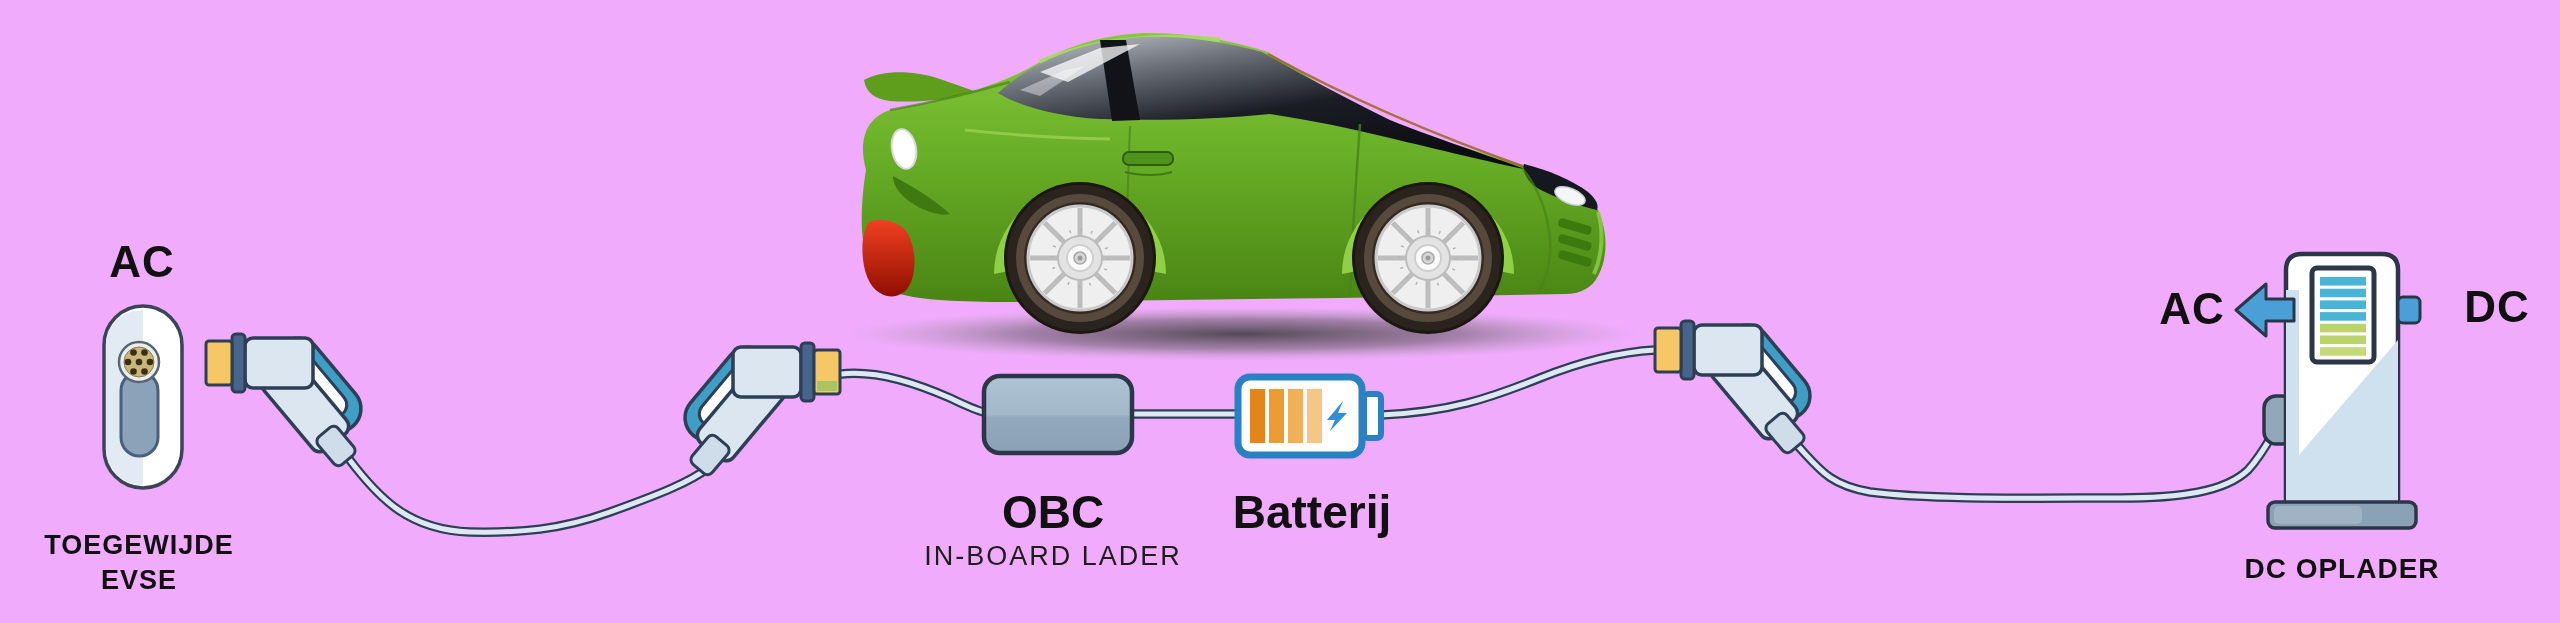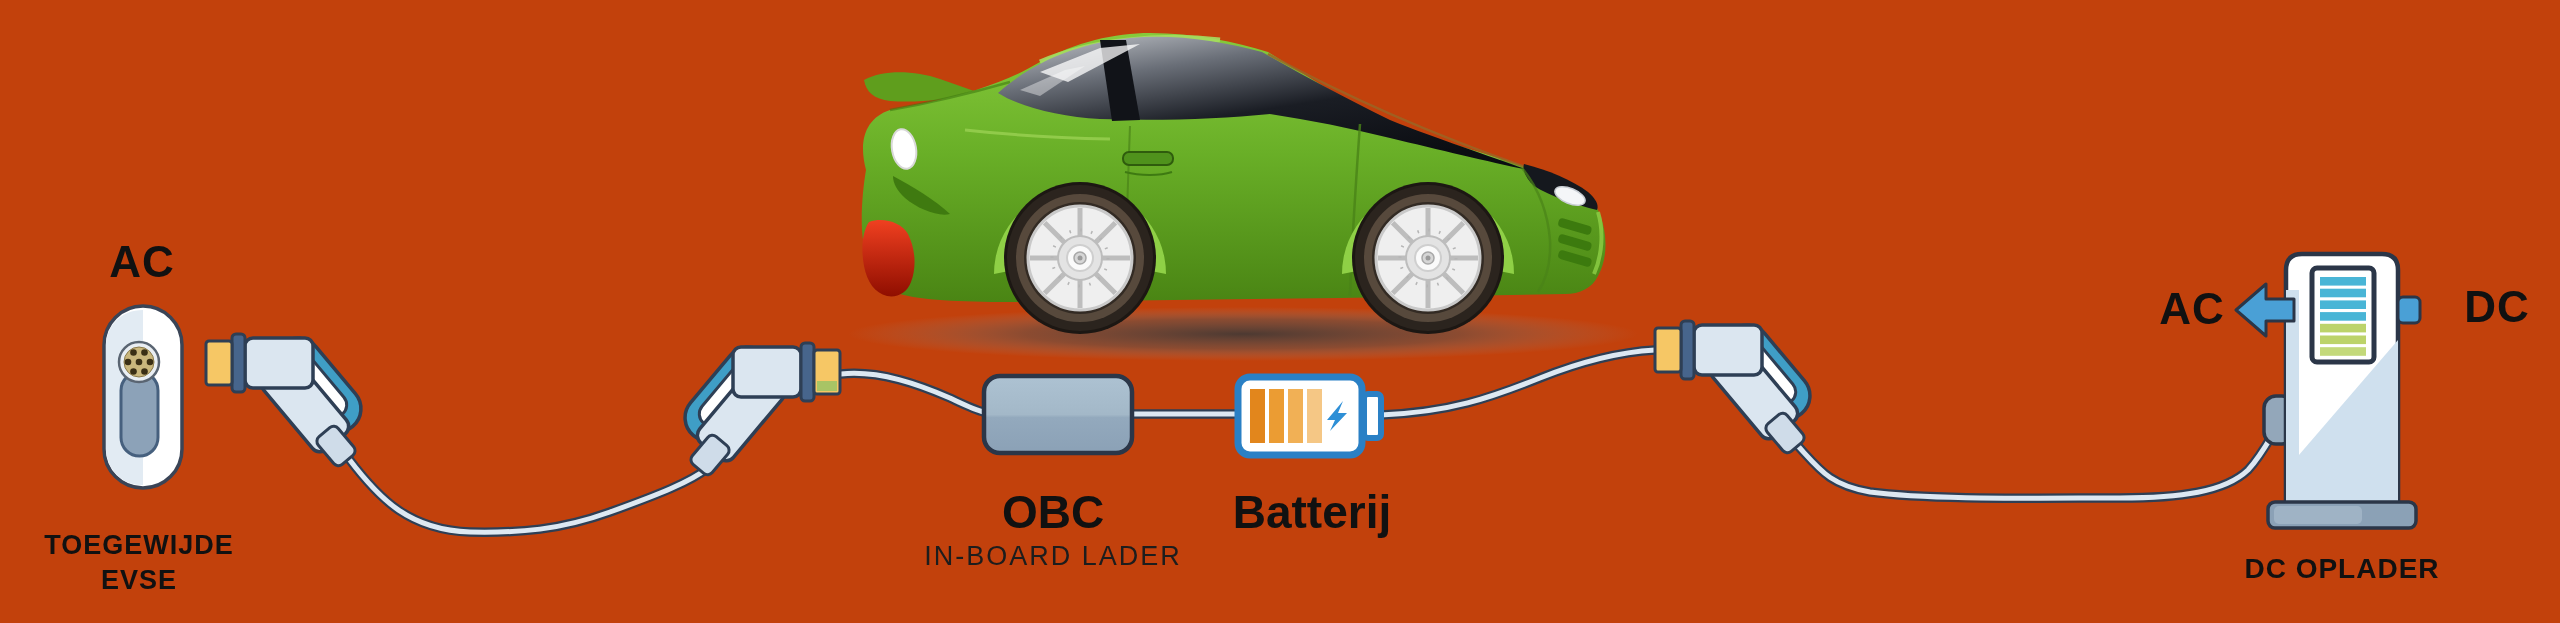--- a/index.html
+++ b/index.html
@@ -1,16 +1,16 @@
 <!DOCTYPE html>
 <html><head>
 <meta charset="utf-8">
 <style>
   html,body{margin:0;padding:0;background:#ffffff;}
-  .stage{position:relative;width:2560px;height:623px;background:#c2410c;overflow:hidden;}
+  .stage{position:relative;width:2560px;height:623px;background:#f0abfc;overflow:hidden;}
   svg{display:block;}
   text{font-family:"Liberation Sans","DejaVu Sans",sans-serif;fill:#111111;}
   .t-big{font-size:44px;font-weight:800;letter-spacing:1px;}
   .t-title{font-size:46px;font-weight:800;}
   .t-sub{font-size:27px;font-weight:400;letter-spacing:2px;fill:#1d1d1d;}
   .t-green{font-size:27px;font-weight:800;letter-spacing:1px;}
   .t-green-lg{font-size:28px;font-weight:800;letter-spacing:1px;}
   .cable-outer{fill:none;stroke:#2e3f55;stroke-width:9.5;stroke-linecap:round;}
   .cable-inner{fill:none;stroke:#dde8f2;stroke-width:5;stroke-linecap:round;}
 </style>

